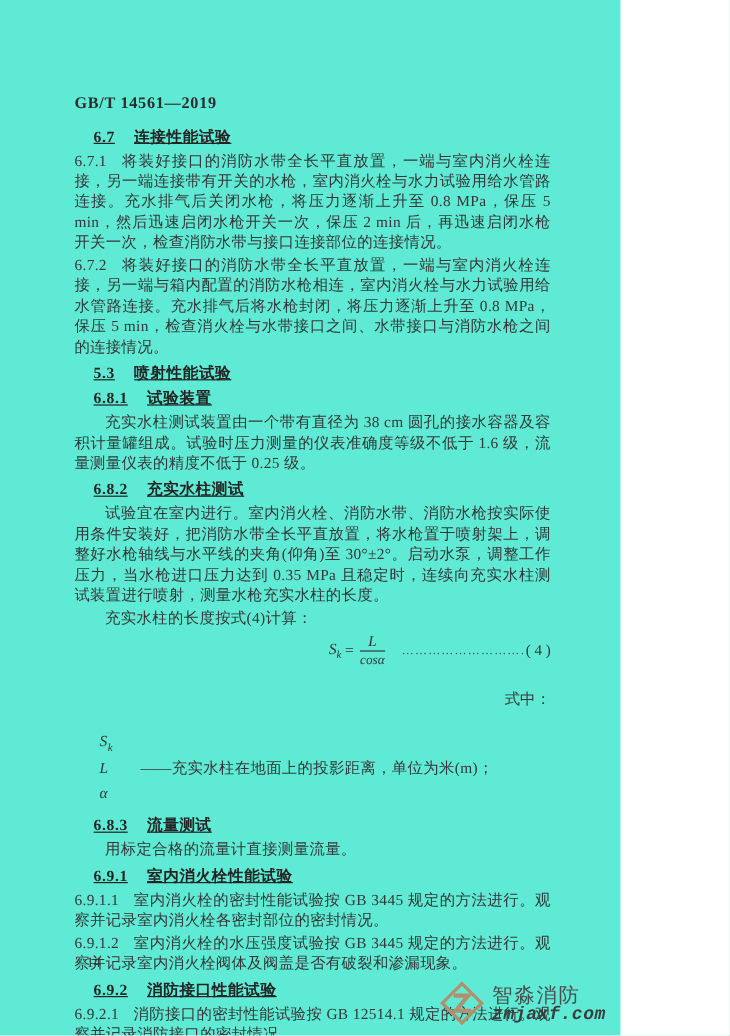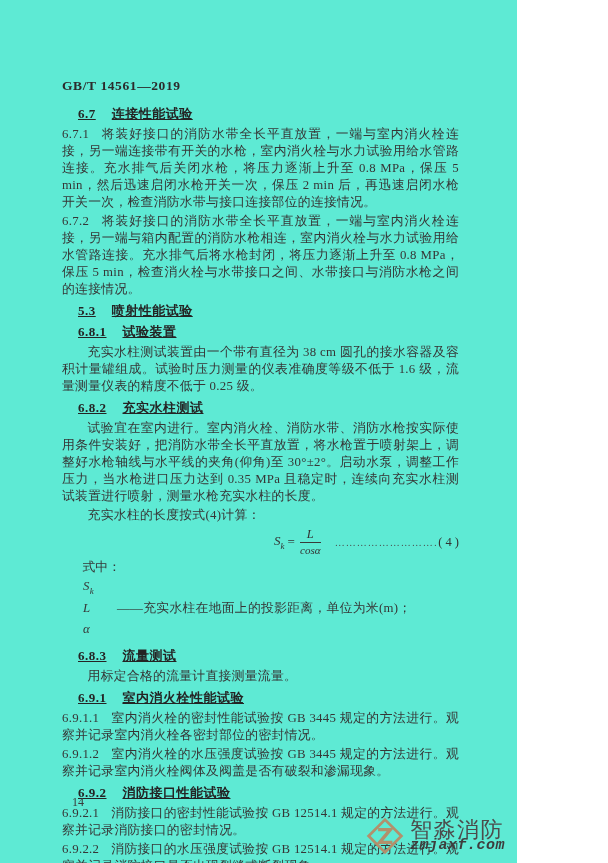--- a/index.html
+++ b/index.html
@@ -82,22 +82,23 @@
     font-size:10px;
     letter-spacing:1px;
     color:#4a4a4a;
     margin:0 2px 0 14px;
     font-style:normal;
   }
   .f-label { font-size:12.5px; color:#333; white-space:nowrap; }
   .where-label {
     font-size:12.8px;
     line-height:17px;
-    margin:2px 0;
+    margin:18px 0;
     text-indent:1.6em;
+    text-align:right;
   }
   .def-row {
     display:flex;
     font-size:12.8px;
     line-height:17px;
     padding-left:21px;
     letter-spacing:0.3px;
   }
   .def-sym {
     width:34px;
@@ -114,21 +115,21 @@
   }
   .watermark {
     position:absolute;
     right:12px; bottom:8px;
     display:flex;
     align-items:center;
   }
   .wm-logo { width:38px; height:38px; margin-right:6px; }
   .wm-text { display:flex; flex-direction:column; }
   .wm-brand {
-    font-size:22px;
+    font-size:17px;
     color:#4c4c4c;
     letter-spacing:1.5px;
     line-height:19px;
     font-family:"Liberation Sans","DejaVu Sans",sans-serif;
   }
   .wm-site {
     font-size:15px;
     font-weight:bold;
     color:#3d3d3d;
     line-height:14px;

